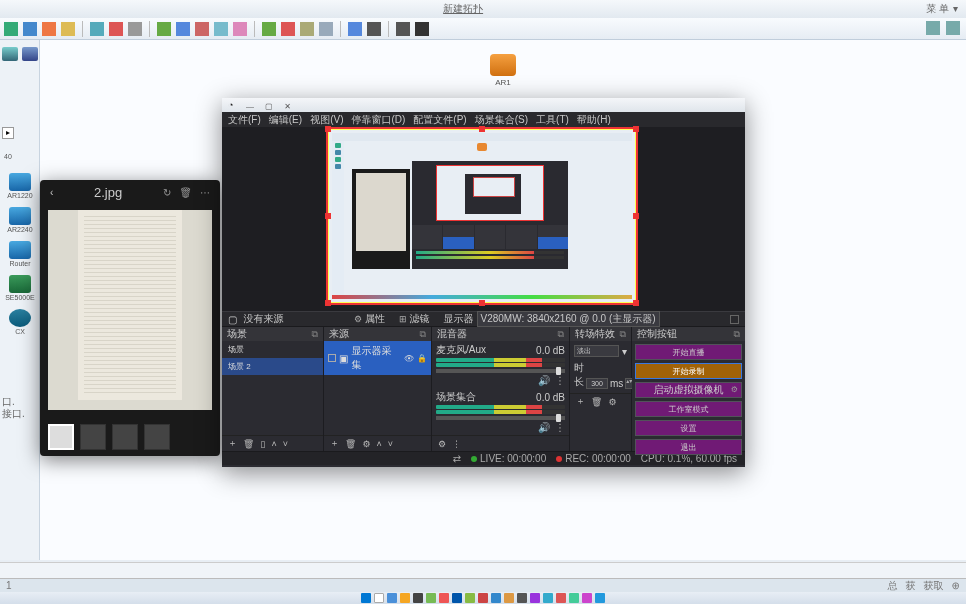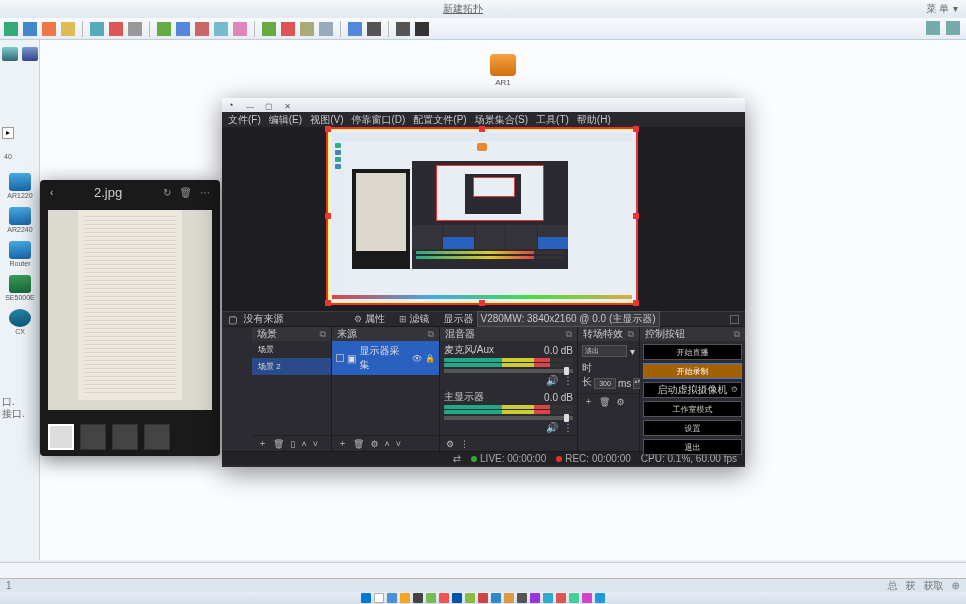--- a/index.html
+++ b/index.html
@@ -95,21 +95,21 @@
 .capture-frame .mini-taskbar{position:absolute;left:0;right:0;bottom:0;height:4px;background:linear-gradient(90deg,#d44,#4ad,#4d4,#da4);}
 
 .obs .toolbar-row { height: 15px; background: #29292d; display: flex; align-items: center; padding: 0 6px; gap: 6px; color: #c8c8c8; font-size: 8px; border-top: 1px solid #3a3a3f; }
 .toolbar-row .seg { display: flex; align-items: center; gap: 3px; padding: 0 4px; }
 .toolbar-row .seg .gear{color:#aaa;font-size:9px;}
 .toolbar-row .spacer { flex:1; }
 .toolbar-row .right-sq{width:9px;height:9px;border:1px solid #666;}
 
 .obs .docks { display: flex; height: 125px; border-top: 1px solid #1a1a1d; }
 .obs .dock { background: #2b2b31; border-right: 1px solid #1c1c20; display:flex; flex-direction:column; }
-.obs .dock.scenes { width: 110px; padding-left: 30px; }
+.obs .dock.scenes { width: 102px; }
 .obs .dock.sources { width: 108px; }
 .obs .dock.mixer { width: 138px; }
 .obs .dock.trans { width: 62px; }
 .obs .dock.controls { flex:1; border-right:none; }
 .obs .dock-hdr { height: 14px; background: #343439; color: #ccc; font-size: 8px; display:flex; align-items:center; padding:0 5px; justify-content:space-between;}
 .obs .dock-hdr .pop{font-size:9px;color:#888;}
 .obs .dock-body { flex:1; overflow:hidden; position:relative; }
 .obs .scene-item { font-size: 8px; color: #ddd; padding: 3px 6px; }
 .obs .scene-item.active { background: #2a4a8a; }
 .obs .source-item { font-size: 8px; color: #ddd; padding: 3px 4px; background: #2a60c0; display:flex; align-items:center; gap:3px;}
@@ -123,21 +123,21 @@
 .obs .mixer-track .slider { height: 4px; background: #555; position: relative; margin: 2px 0; }
 .obs .mixer-track .slider .thumb{position:absolute;right:4px;top:-2px;width:5px;height:8px;background:#ddd;border-radius:1px;}
 .obs .mixer-track .icons{display:flex;gap:4px;justify-content:flex-end;font-size:8px;color:#aaa;}
 .obs .trans-body { padding: 4px; color:#ccc; font-size:8px; }
 .obs .trans-body .sel{display:flex;align-items:center;gap:3px;margin-bottom:4px;}
 .obs .trans-body .sel .drop{flex:1;height:12px;background:#3a3a40;border:1px solid #555;font-size:7px;padding:0 2px;line-height:10px;}
 .obs .trans-body .dur{display:flex;align-items:flex-end;gap:2px;}
 .obs .trans-body .dur input{width:22px;height:11px;background:#3a3a40;border:1px solid #555;color:#ccc;font-size:7px;text-align:center;}
 .obs .trans-body .dur .spin{width:8px;height:11px;background:#3a3a40;border:1px solid #555;font-size:6px;color:#aaa;text-align:center;line-height:5px;}
 .obs .controls-body { padding: 3px; }
-.obs .ctrl-btn { display: block; width: 100%; height: 16px; margin-bottom: 3px; background: #000000; border: 1px solid #52525a; color: #ccc; font-size: 8px; cursor: pointer; position:relative;}
+.obs .ctrl-btn { display: block; width: 100%; height: 16px; margin-bottom: 3px; background: #701a75; border: 1px solid #52525a; color: #ccc; font-size: 8px; cursor: pointer; position:relative;}
 .obs .ctrl-btn.primary { background: #a16207; border-color: #3a78e0; color:#fff;}
 .obs .ctrl-btn .gear-r{position:absolute;right:3px;top:2px;font-size:8px;color:#999;}
 .obs .status-bar { height: 14px; background: #232327; display: flex; align-items: center; justify-content: flex-end; gap: 10px; padding: 0 8px; color: #aaa; font-size: 7px; border-top:1px solid #1a1a1d;}
 .obs .status-bar .dot{width:6px;height:6px;background:#3a3;border-radius:50%;display:inline-block;margin-right:3px;}
 .obs .status-bar .dot.red{background:#d33;}
 
 
 .bottom-scroll { position: absolute; left: 0; right: 0; bottom: 26px; height: 16px; background: #f0f4f8; border-top: 1px solid #ccc; }
 .status-bar-main { position: absolute; left: 0; right: 0; bottom: 12px; height: 14px; background: #dce5ed; border-top: 1px solid #bbb; font-size: 8px; color: #777; padding: 0 6px; line-height: 14px;}
 .status-bar-main .right{float:right; display:flex; gap:8px;}
@@ -402,21 +402,21 @@
           <div class="slider">
               <div class="thumb"></div>
             </div>
           <div class="icons">
               <span>🔊</span>
               <span>⋮</span>
             </div>
         </div>
         <div class="mixer-track">
           <div class="name-row">
-              <span>主显示器</span>
+              <span>场景集合</span>
               <span>0.0 dB</span>
             </div>
           <div class="meter"></div>
           <div class="meter"></div>
           <div class="slider">
               <div class="thumb"></div>
             </div>
           <div class="icons">
               <span>🔊</span>
               <span>⋮</span>

